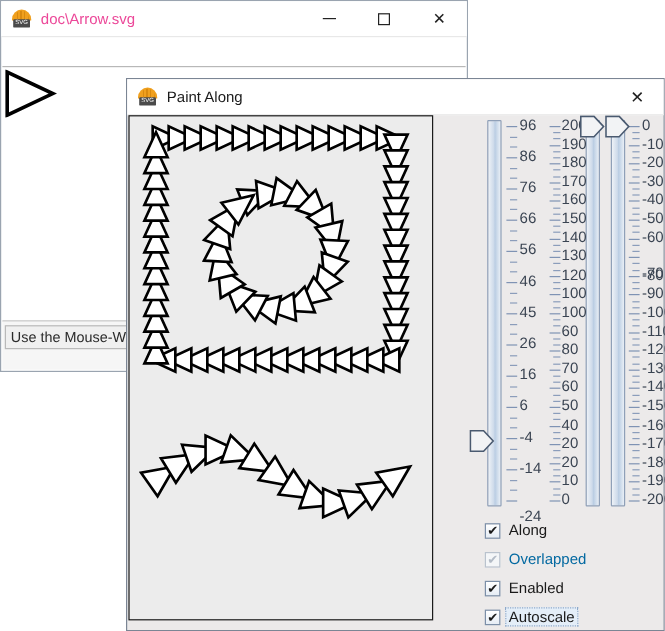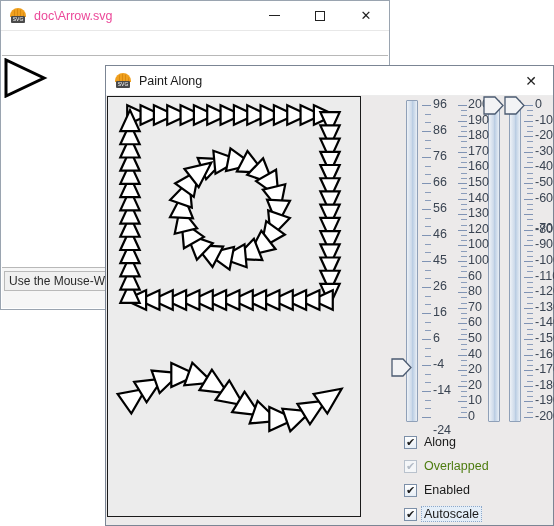--- a/index.html
+++ b/index.html
@@ -184,21 +184,21 @@
     position: relative; flex: none;
   }
   .cb-box.disabled { border-color: #b9c2cd; background: #f4f6f8; }
   .cb-check {
     position: absolute; left: 1px; top: -1px;
     font-size: 11px; line-height: 13px; color: #1b1b1b;
     font-family: "DejaVu Sans", sans-serif;
   }
   .cb-box.disabled .cb-check { color: #b3bbc6; }
   .cb-label { font-size: 12.5px; color: #1a1a1a; white-space: nowrap; }
-  .cb-label.disabled { color: #4d7c0f; text-align: right; }
+  .cb-label.disabled { color: #0369a1; text-align: right; }
   .cb-row.focused .cb-label {
     border: 1px dotted #8ea8c9; padding: 0 2px; margin: 12px -3px;
     background: #e4eef8;
   }
 </style>
 </head>
 <body>
 
 <div id="root">
 

